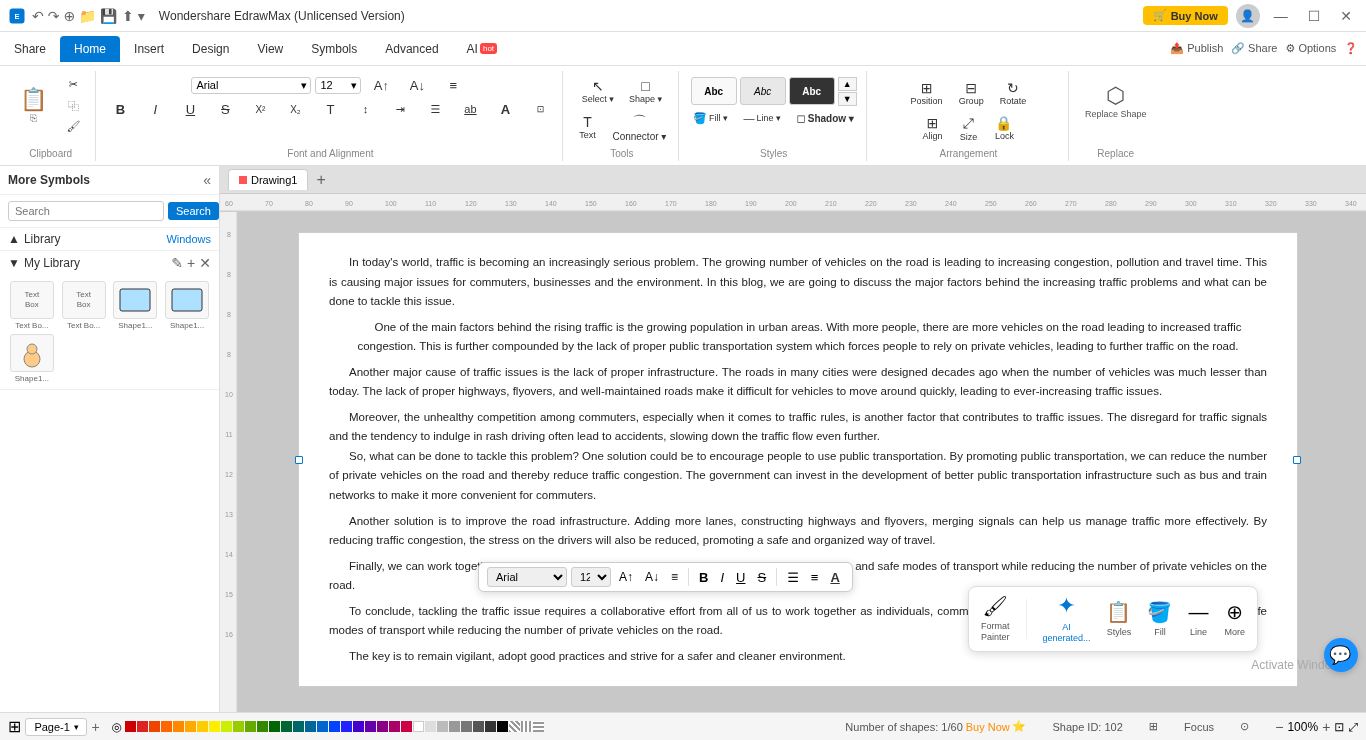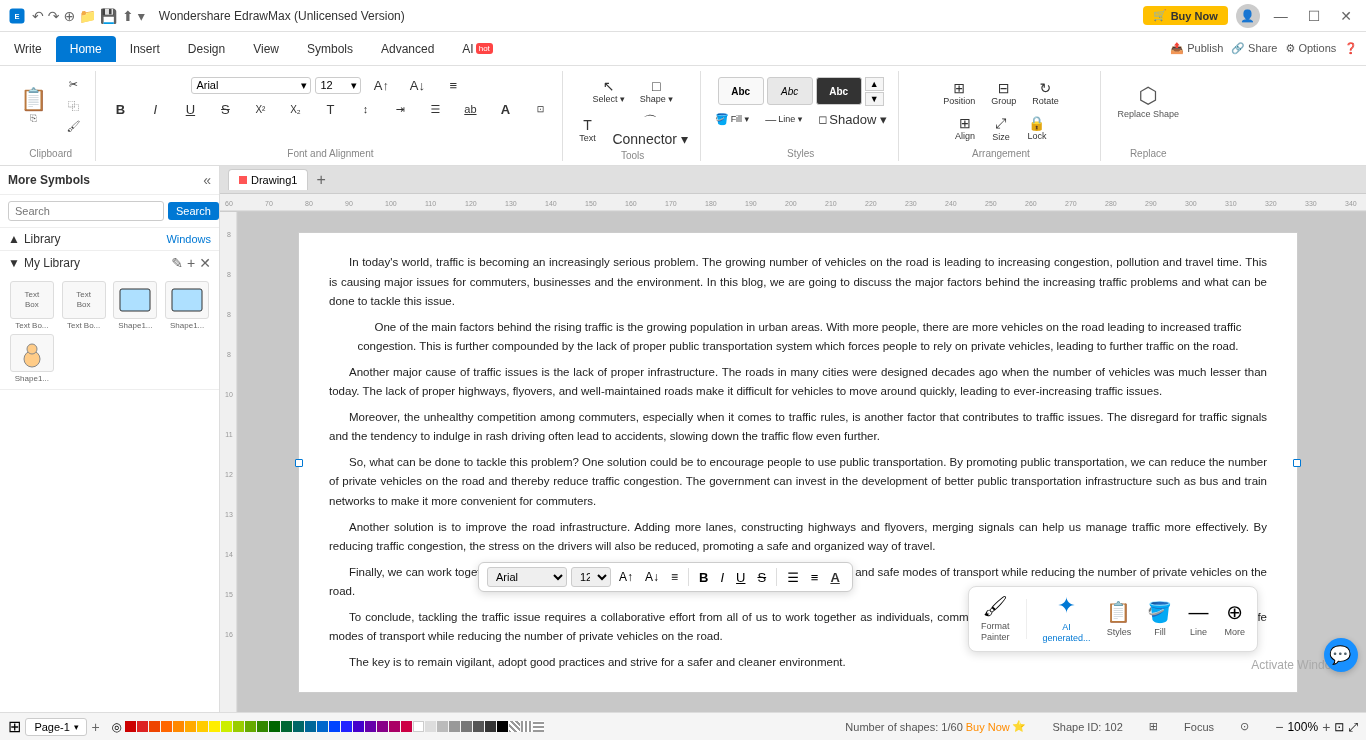--- a/index.html
+++ b/index.html
@@ -156,21 +156,21 @@
       <span>Buy Now</span>
     </button>
     <span style="width:24px;height:24px;border-radius:50%;background:#ccc;display:inline-flex;align-items:center;justify-content:center;font-size:12px;cursor:pointer;">👤</span>
     <span class="win-btn">—</span>
     <span class="win-btn">☐</span>
     <span class="win-btn close">✕</span>
   </div>
 </div>
 
 <div id="menu-bar">
-  <div class="menu-item">Write</div>
+  <div class="menu-item">Share</div>
   <div class="menu-item active">Home</div>
   <div class="menu-item">Insert</div>
   <div class="menu-item">Design</div>
   <div class="menu-item">View</div>
   <div class="menu-item">Symbols</div>
   <div class="menu-item">Advanced</div>
   <div class="menu-item" style="display:flex;align-items:center;gap:2px;">
     AI <span style="background:#ff4444;color:#fff;font-size:8px;padding:1px 3px;border-radius:3px;">hot</span>
   </div>
   <div style="margin-left:auto;display:flex;align-items:center;gap:8px;padding-right:8px;">
@@ -247,21 +247,21 @@
         <span style="font-size:9px;">Shape ▾</span>
       </button>
     </div>
     <div class="toolbar-row" style="gap:3px;margin-top:3px;">
       <button class="toolbar-btn">
         <span style="font-size:14px;">T</span>
         <span style="font-size:9px;">Text</span>
       </button>
       <button class="toolbar-btn">
         <span style="font-size:14px;">⌒</span>
-        <span style="font-size:14px;text-align:center;">Connector ▾</span>
+        <span style="font-size:10px;text-align:center;">Connector ▾</span>
       </button>
     </div>
     <span class="toolbar-section-label">Tools</span>
   </div>
 
   <div class="toolbar-section" style="min-width:160px;">
     <div style="display:flex;align-items:center;margin-top:6px;gap:3px;">
       <button class="style-btn" style="background:#f9f9f9;font-weight:600;">Abc</button>
       <button class="style-btn" style="background:#e8e8e8;font-style:italic;">Abc</button>
       <button class="style-btn" style="background:#333;color:#fff;font-weight:600;">Abc</button>
@@ -274,21 +274,21 @@
       <button class="toolbar-btn" style="flex-direction:row;gap:2px;font-size:11px;">
         <span>🪣</span>
         <span style="font-size:9px;">Fill ▾</span>
       </button>
       <button class="toolbar-btn" style="flex-direction:row;gap:2px;font-size:11px;">
         <span>—</span>
         <span style="font-size:9px;">Line ▾</span>
       </button>
       <button class="toolbar-btn" style="flex-direction:row;gap:2px;font-size:11px;">
         <span>◻</span>
-        <span style="font-size:13px;">Shadow ▾</span>
+        <span style="font-size:10px;font-weight:bold;">Shadow ▾</span>
       </button>
     </div>
     <span class="toolbar-section-label">Styles</span>
   </div>
 
   <div class="toolbar-section" style="min-width:200px;">
     <div class="toolbar-row" style="margin-top:6px;gap:4px;">
       <button class="toolbar-btn">
         <span style="font-size:14px;">⊞</span>
         <span style="font-size:9px;">Position</span>
@@ -468,21 +468,21 @@
 
         <div id="document-page">
 
           <div style="position:absolute;left:-4px;top:50%;transform:translateY(-50%);width:8px;height:8px;background:#fff;border:1px solid #0078d4;border-radius:1px;"></div>
           <div style="position:absolute;right:-4px;top:50%;transform:translateY(-50%);width:8px;height:8px;background:#fff;border:1px solid #0078d4;border-radius:1px;"></div>
 
           <div class="text-body" style="font-size:11.5px;line-height:1.7;text-align:justify;font-family:Arial,sans-serif;">
             <p style="text-indent:20px;margin-bottom:6px;">In today's world, traffic is becoming an increasingly serious problem. The growing number of vehicles on the road is leading to increasing congestion, pollution and travel time. This is causing major issues for commuters, businesses and the environment. In this blog, we are going to discuss the major factors behind the increasing traffic problems and what can be done to tackle this issue.</p>
             <p style="text-indent:20px;margin-bottom:6px;text-align:center;">One of the main factors behind the rising traffic is the growing population in urban areas. With more people, there are more vehicles on the road leading to increased traffic congestion. This is further compounded by the lack of proper public transportation system which forces people to rely on private vehicles, leading to further traffic on the road.</p>
             <p style="text-indent:20px;margin-bottom:6px;">Another major cause of traffic issues is the lack of proper infrastructure. The roads in many cities were designed decades ago when the number of vehicles was much lesser than today. The lack of proper highways, flyovers, and well-maintained roads make it difficult for vehicles to move around quickly, leading to ever-increasing traffic issues.</p>
-            <p style="text-indent:20px;margin-bottom:6px;">Moreover, the unhealthy competition among commuters, especially when it comes to traffic rules, is another factor that contributes to traffic issues. The disregard for traffic signals and the tendency to indulge in rash driving often lead to accidents, slowing down the traffic flow even further.</p>
+            <p style="text-indent:20px;">Moreover, the unhealthy competition among commuters, especially when it comes to traffic rules, is another factor that contributes to traffic issues. The disregard for traffic signals and the tendency to indulge in rash driving often lead to accidents, slowing down the traffic flow even further.</p>
             <p style="text-indent:20px;margin-bottom:6px;">So, what can be done to tackle this problem? One solution could be to encourage people to use public transportation. By promoting public transportation, we can reduce the number of private vehicles on the road and thereby reduce traffic congestion. The government can invest in the development of better public transportation infrastructure such as bus and train networks to make it more convenient for commuters.</p>
             <p style="text-indent:20px;margin-bottom:6px;">Another solution is to improve the road infrastructure. Adding more lanes, constructing highways and flyovers, merging signals can help us manage traffic more effectively. By reducing traffic congestion, the stress on the drivers will also be reduced, promoting a safe and organized way of travel.</p>
             <p style="text-indent:20px;margin-bottom:6px;">Finally, we can work together as individuals, communities and governments to promote sustainable and safe modes of transport while reducing the number of private vehicles on the road.</p>
             <p style="text-indent:20px;margin-bottom:6px;">To conclude, tackling the traffic issue requires a collaborative effort from all of us to work together as individuals, communities and governments to promote sustainable and safe modes of transport while reducing the number of private vehicles on the road.</p>
             <p style="text-indent:20px;">The key is to remain vigilant, adopt good practices and strive for a safer and cleaner environment.</p>
           </div>
         </div>
 
         <div class="activate-watermark">Activate Windows</div>
 

